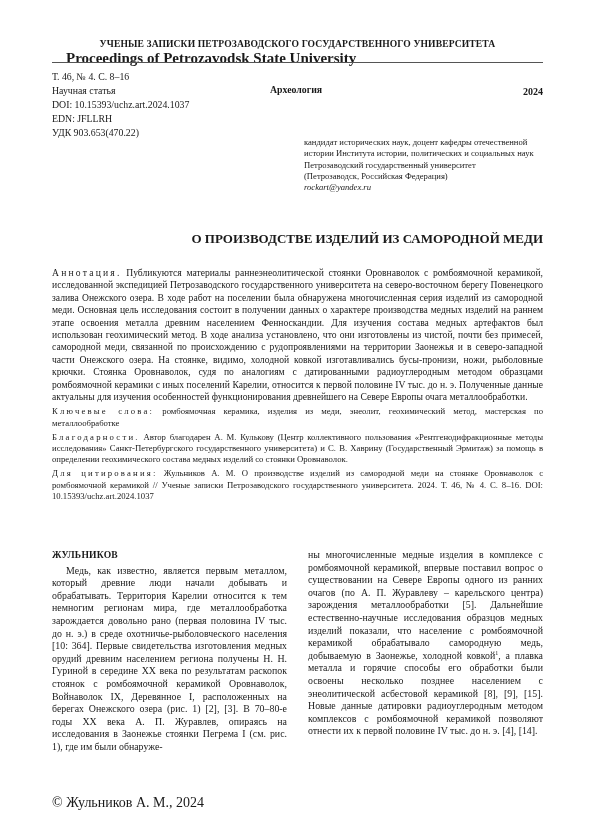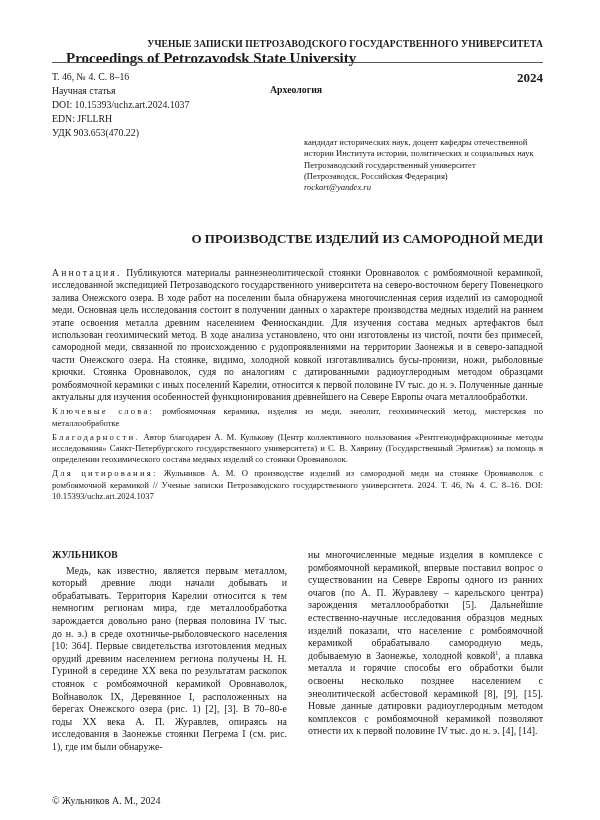--- a/index.html
+++ b/index.html
@@ -4,30 +4,30 @@
   <style>
     html, body { margin: 0; padding: 0; background: #ffffff; }
     body {
       width: 600px; height: 820px; position: relative; overflow: hidden;
       font-family: "Liberation Serif", "DejaVu Serif", serif;
       color: #1a1a1a;
     }
     .page { position: absolute; left: 52px; top: 0; width: 491px; }
     .journal-title {
       position: absolute; left: 0; width: 491px; top: 38px;
-      text-align: right; font-weight: bold; font-size: 9.6px; letter-spacing: 0.1px;
+      text-align: center; font-weight: bold; font-size: 9.6px; letter-spacing: 0.1px;
     }
     .journal-subtitle {
       position: absolute; left: 14px; width: 491px; top: 50px;
       text-align: left; font-weight: bold; font-size: 15px;
     }
     .rule { position: absolute; left: 0; width: 491px; top: 62px; height: 0; border-top: 1px solid #555; }
     .meta { position: absolute; left: 0; top: 70px; font-size: 9.8px; line-height: 14px; }
     .meta .vol { font-weight: normal; }
-    .year { position: absolute; right: 0; top: 70px; font-size: 13px; font-weight: bold; }
+    .year { position: absolute; right: 0; top: 86px; font-size: 10px; font-weight: bold; }
     .section { position: absolute; left: 218px; top: 84px; font-size: 9.8px; font-weight: bold; }
     .author-block { position: absolute; left: 252px; top: 137px; width: 240px; font-size: 8.6px; line-height: 11.3px; }
     .author-name { font-weight: bold; font-size: 9.8px; text-align: center; margin-left: -8px; margin-bottom: 1px; letter-spacing: 0.1px; }
     .author-block .email { font-style: italic; }
     .article-title {
       position: absolute; left: 0; width: 491px; top: 232px;
       text-align: right; font-weight: bold; font-size: 13px; line-height: 14.5px;
     }
     .abstract {
       position: absolute; left: 0; top: 267px; width: 491px;
@@ -36,21 +36,21 @@
     .spaced { letter-spacing: 2.2px; }
     .abstract p { margin: 0; }
     .abstract .kw, .abstract .ack, .abstract .cite { font-size: 8.7px; line-height: 11.2px; margin-top: 3px; }
     .col { position: absolute; top: 549px; width: 235px; font-size: 9.9px; line-height: 12.6px; text-align: justify; }
     .col-left { left: 0; }
     .col-right { left: 256px; top: 549px; }
     .intro-heading { font-weight: bold; font-size: 9.6px; margin-bottom: 3px; letter-spacing: 0.2px; }
     .indent { text-indent: 14px; margin: 0; }
     .col p { margin: 0; }
     sup { font-size: 6px; line-height: 0; }
-    .copyright { position: absolute; left: 0; top: 795px; font-size: 10px; }
+    .copyright { position: absolute; left: 0; top: 795px; font-size: 14px; }
   </style>
 </head>
 <body>
 
 <div class="page">
   <div class="journal-title">УЧЕНЫЕ ЗАПИСКИ ПЕТРОЗАВОДСКОГО ГОСУДАРСТВЕННОГО УНИВЕРСИТЕТА</div>
   <div class="journal-subtitle">Proceedings of Petrozavodsk State University</div>
   <div class="rule"></div>
 
   <div class="meta">

